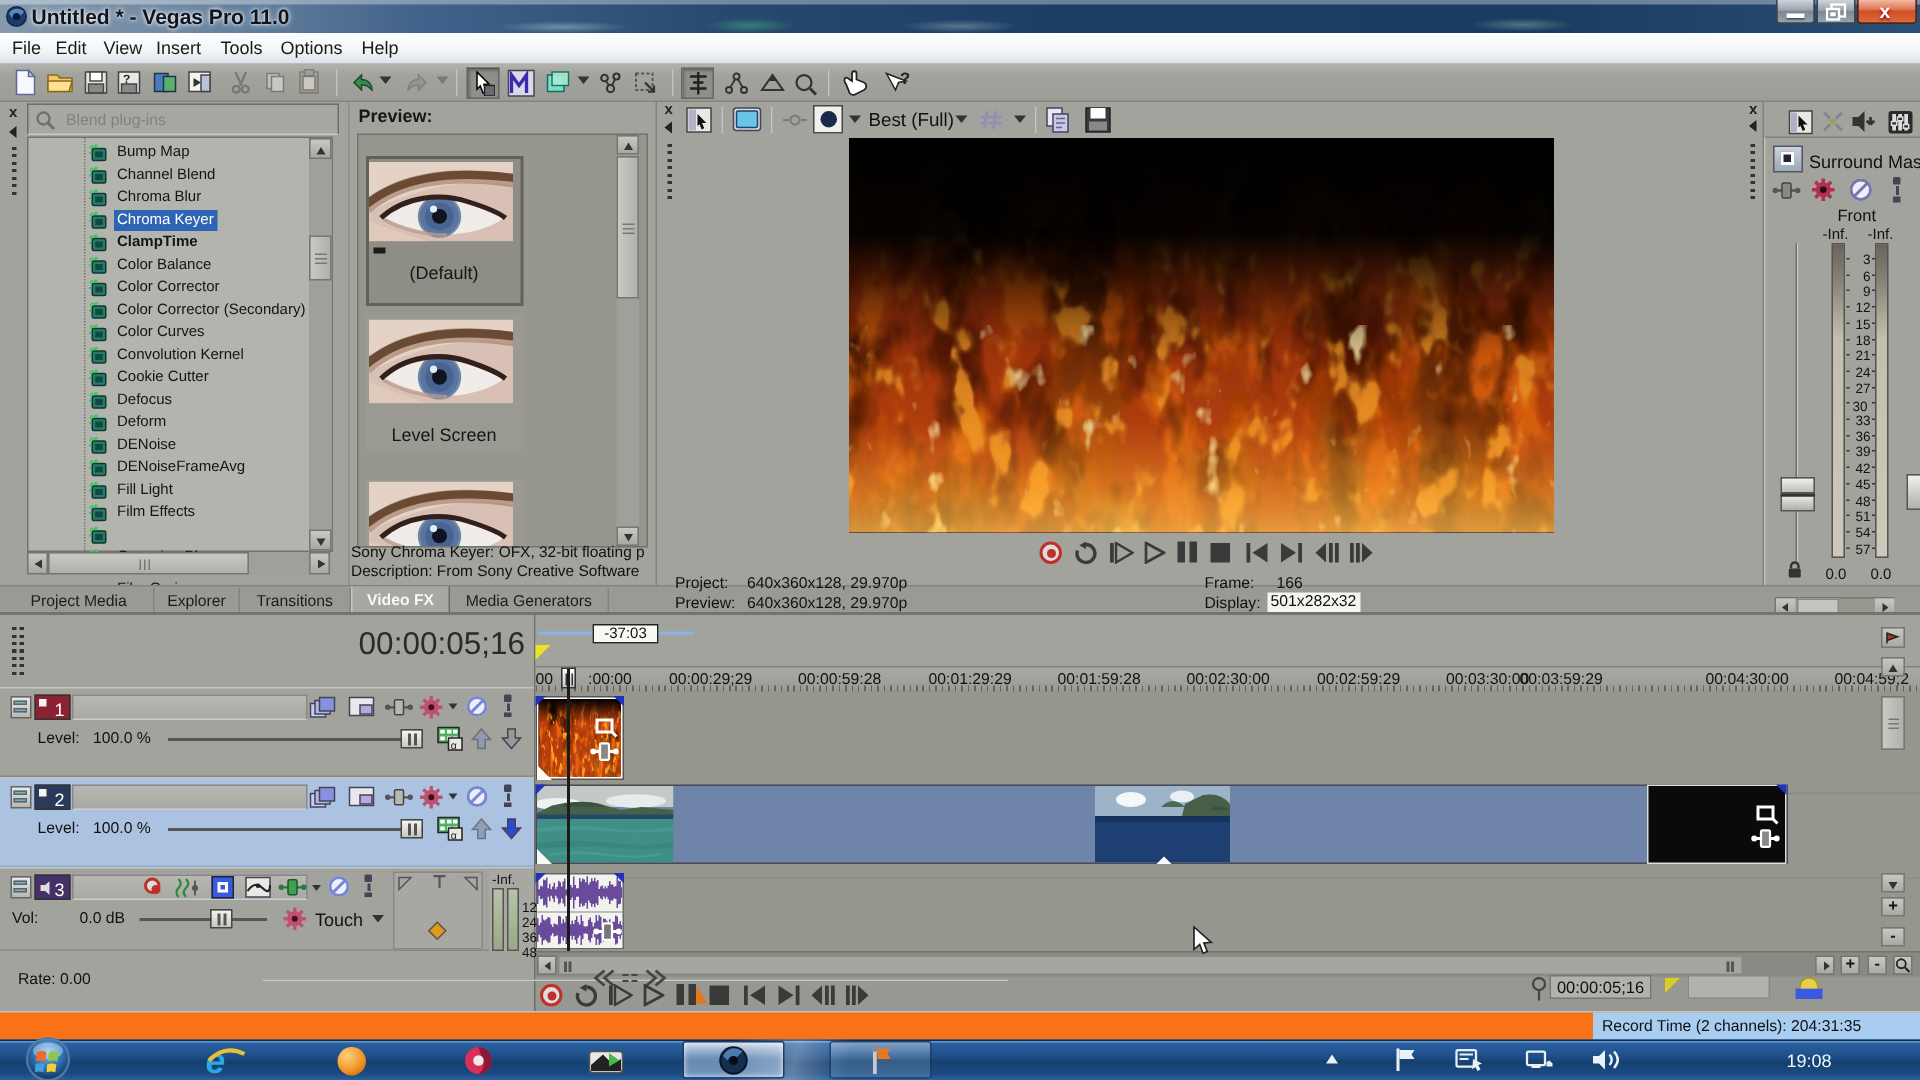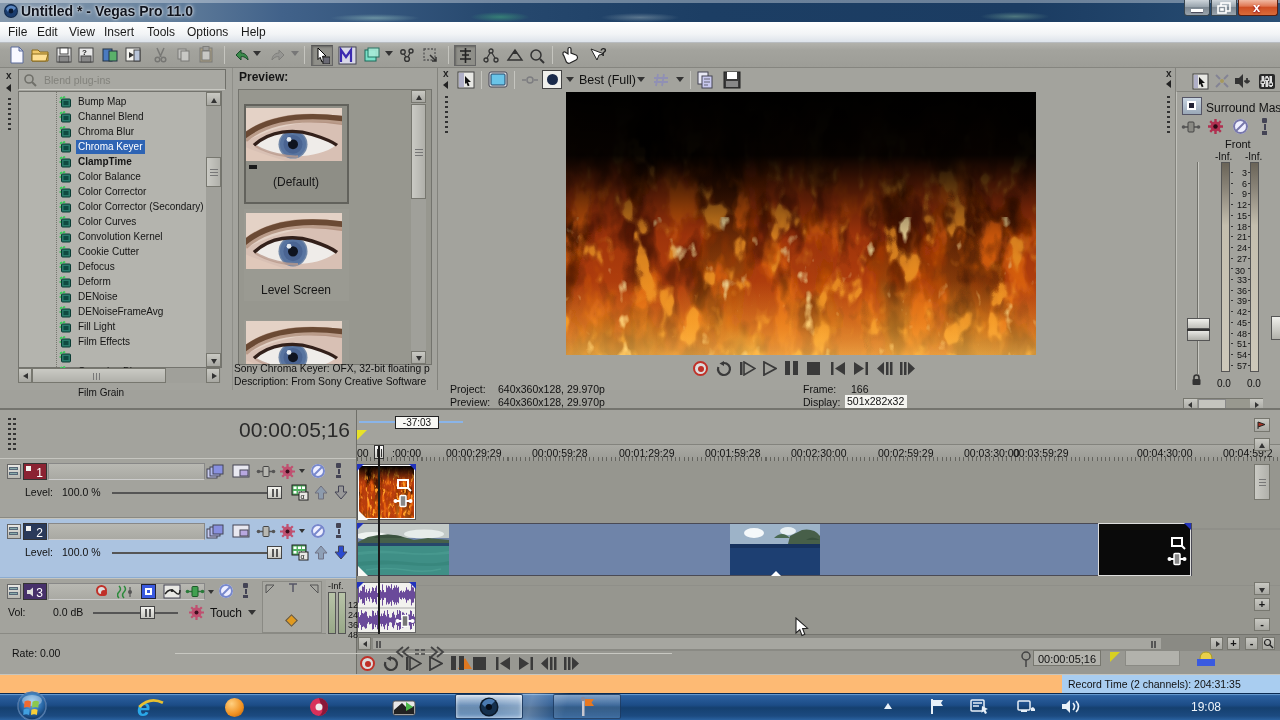--- a/index.html
+++ b/index.html
@@ -401,20 +401,27 @@
         </div>
 <div class="abs" style="left:0;top:14px;width:15px;height:95px;background:linear-gradient(to right,#cacac4,#b0b0aa);border:1px solid #77776f;">
           <div class="abs" style="left:3px;top:44px;width:8px;height:1px;background:#777;box-shadow:0 3px #777,0 6px #777;"></div>
         </div>
 <div class="abs" style="left:0;top:261px;width:15px;height:13px;background:linear-gradient(#c9c9c3,#a8a8a2);border:1px solid #77776f;">
           <div class="abs" style="left:4px;top:4px;width:0;height:0;border-left:3.5px solid transparent;border-right:3.5px solid transparent;border-top:5px solid #333;"></div>
         </div>
 </div>
 <div class="abs" style="left:1px;top:295px;width:220px;font-size:10.3px;white-space:nowrap;color:#101010;">Sony Chroma Keyer: OFX, 32-bit floating p</div>
 <div class="abs" style="left:1px;top:308px;width:220px;font-size:10.3px;white-space:nowrap;color:#101010;">Description: From Sony Creative Software</div>
+</div>
+<div class="abs" style="left:0;top:390px;width:1280px;height:18px;background:#9a9a94;border-top:1px solid #83837d;">
+<div class="abs" style="left:3px;top:1px;width:100px;height:17px;color:#1c1c1c;text-align:center;padding-top:3px;border-right:1px solid #83837d;">Project Media</div>
+<div class="abs" style="left:103px;top:1px;width:57px;height:17px;color:#1c1c1c;text-align:center;padding-top:3px;border-right:1px solid #83837d;">Explorer</div>
+<div class="abs" style="left:160px;top:1px;width:74px;height:17px;color:#1c1c1c;text-align:center;padding-top:3px;border-right:1px solid #83837d;">Transitions</div>
+<div class="abs" style="left:234px;top:0px;width:66px;height:18px;background:#a8a8a2;border-left:1px solid #c8c8c2;border-right:1px solid #6a6a64;color:#f8f8f4;font-weight:bold;text-align:center;padding-top:3px;">Video FX</div>
+<div class="abs" style="left:300px;top:1px;width:106px;height:17px;color:#1c1c1c;text-align:center;padding-top:3px;border-right:1px solid #83837d;">Media Generators</div>
 </div>
 <div class="abs" style="left:437px;top:68px;width:738px;height:322px;background:#a3a39d;border-left:1px solid #83837d;">
 <div class="abs" style="left:5px;top:0px;font-size:10px;font-weight:bold;color:#222;">x</div>
 <div class="abs" style="left:5px;top:13px;width:0;height:0;border-top:4px solid transparent;border-bottom:4px solid transparent;border-right:5px solid #222;"></div>
 <div class="abs" style="left:7px;top:28px;width:3px;height:40px;background-image:repeating-linear-gradient(#333 0 2px,transparent 2px 5px);"></div>
 <svg class="abs" style="left:19px;top:3px" width="18" height="18" viewBox="0 0 18 18">
         <rect x="1" y="1" width="16" height="16" fill="#e8e8e4" stroke="#444"></rect>
         <rect x="2" y="2" width="5" height="14" fill="#b0b0c8"></rect>
         <path d="M8 5 L14 11 L11 11 L12.5 14.5 L10.8 15.3 L9.3 11.8 L8 13 Z" fill="#111"></path>
       </svg>
@@ -1108,21 +1115,21 @@
         <path d="M6 9 V16" stroke="#444" stroke-width="1.5"></path>
       </svg>
 <div class="abs" style="left:1033px;top:2px;width:68px;height:16px;background:#b2b2ac;border:1px solid #77776f;font-size:11px;color:#111;text-align:center;padding-top:2px;">00:00:05;16</div>
 <div class="abs" style="left:1110px;top:4px;width:0;height:0;border-left:10px solid #d8d020;border-bottom:10px solid transparent;"></div>
 <div class="abs" style="left:1125px;top:2px;width:55px;height:16px;background:#b2b2ac;border:1px solid #8a8a84;"></div>
 <svg class="abs" style="left:1196px;top:2px" width="20" height="17" viewBox="0 0 20 17">
         <rect x="1" y="9" width="18" height="7" fill="#3a5ae0"></rect>
         <path d="M4 9 Q4 2 10 2 Q16 2 16 9" fill="#e8d04a" stroke="#a89a20"></path>
       </svg>
 </div>
-<div class="abs" style="left:0;top:674px;width:1280px;height:19px;background:#fdba74;border-top:1px solid #c5c5bf;">
+<div class="abs" style="left:0;top:674px;width:1280px;height:19px;background:#f97316;border-top:1px solid #c5c5bf;">
 <div class="abs" style="left:1062px;top:0px;width:218px;height:19px;background:#a9cdf0;"></div>
 <div class="abs" style="left:1068px;top:3px;color:#101010;">Record Time (2 channels): 204:31:35</div>
 </div>
 <div class="abs" style="left:0;top:693px;width:1280px;height:27px;background:linear-gradient(#4178b4 0%,#2a5f9e 12%,#1c4c86 45%,#15406f 55%,#1c4a80 85%,#2a619f 100%);">
 <div class="abs" style="left:0;top:0;width:1280px;height:1px;background:#0a2a50;"></div>
       <div class="abs" style="left:0;top:1px;width:1280px;height:1px;background:rgba(120,170,220,.7);"></div>
 <div class="abs" style="left:420px;top:0;width:220px;height:27px;background:linear-gradient(105deg,rgba(255,255,255,0) 30%,rgba(255,255,255,.25) 46%,rgba(255,255,255,.3) 50%,rgba(255,255,255,0) 66%);"></div>
 <svg class="abs" style="left:12px;top:-2px" width="40" height="30" viewBox="0 0 40 30">
         <defs>
           <radialGradient id="orb" cx="0.5" cy="0.35" r="0.7">

